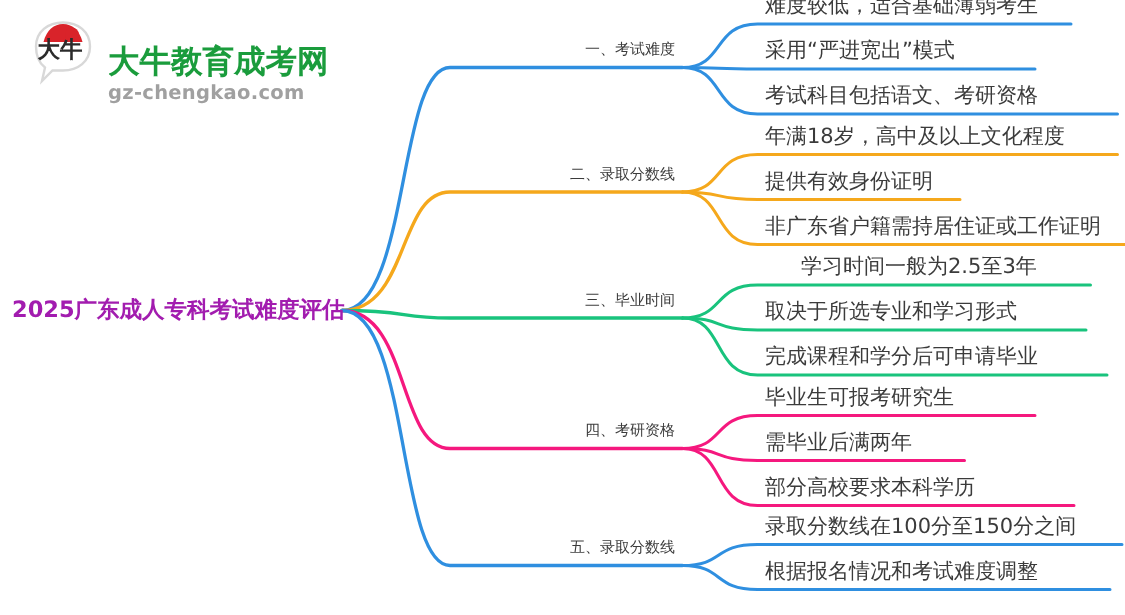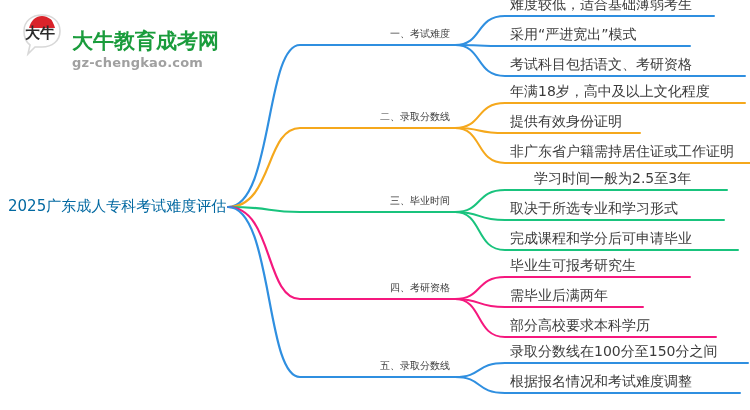--- a/index.html
+++ b/index.html
@@ -76,21 +76,22 @@
     position: absolute;
     white-space: nowrap;
     color: #3b3b3b;
     font-family: "DejaVu Sans", "Liberation Sans", sans-serif;
   }
   #root-label {
     font-size: 15px;
     line-height: 19px;
     left: 8px;
     top: 197px;
-    color: #0369a1;
+    color: #a21caf;
+    font-weight: bold;
   }
   .branch-label {
     font-size: 10px;
     line-height: 18px;
     color: #3b3b3b;
     text-align: right;
   }
   .leaf-label {
     font-size: 14px;
     line-height: 18px;

